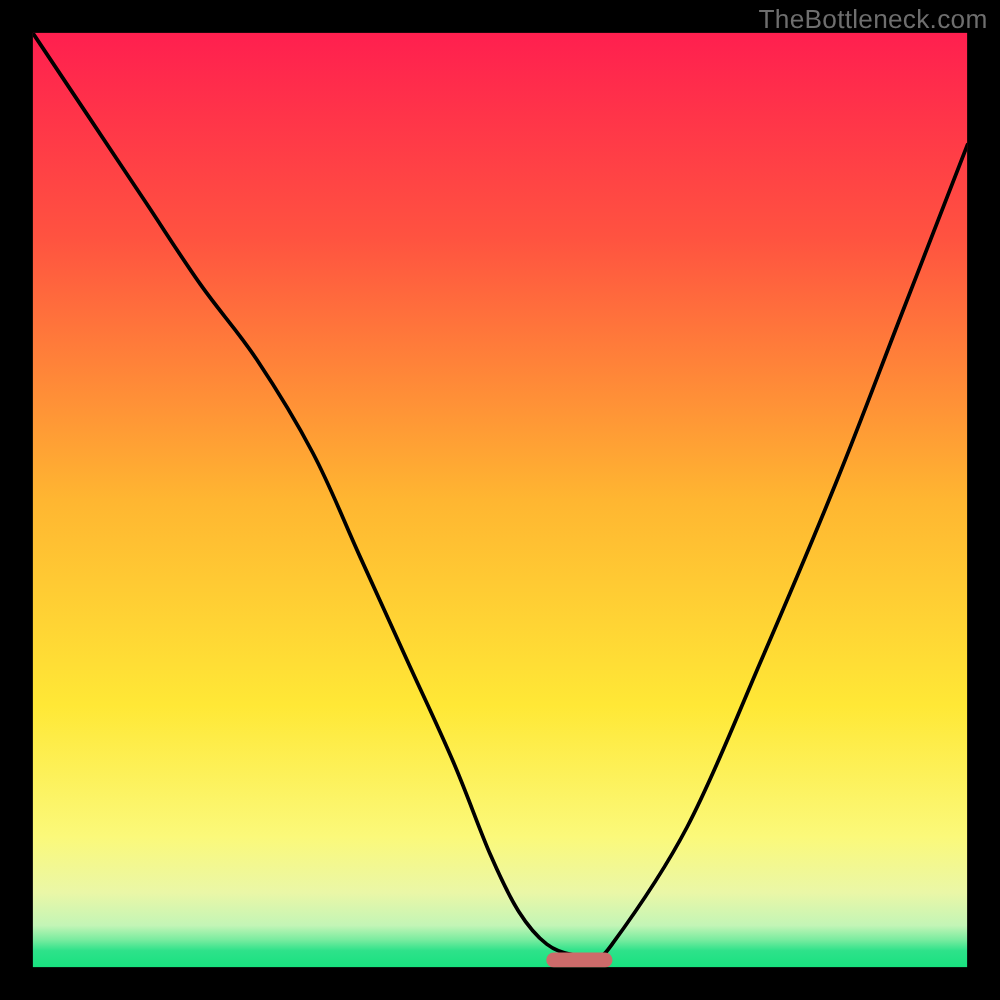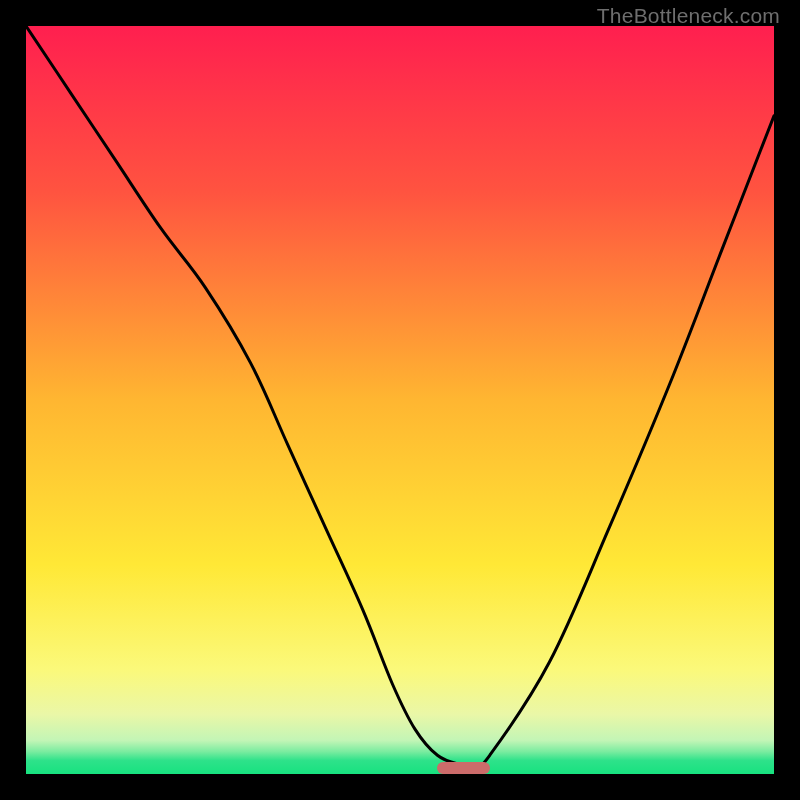--- a/index.html
+++ b/index.html
@@ -37,21 +37,21 @@
   .curve-layer {
     position: absolute;
     left: 0;
     top: 0;
     width: 100%;
     height: 100%;
   }
   .watermark {
     position: absolute;
     top: 4px;
-    right: 20px;
+    right: 10px;
     color: #6e6e6e;
     font-size: 21px;
     letter-spacing: 0.2px;
     font-weight: 400;
     user-select: none;
   }
   .marker {
     position: absolute;
     height: 12px;
     border-radius: 6px;

